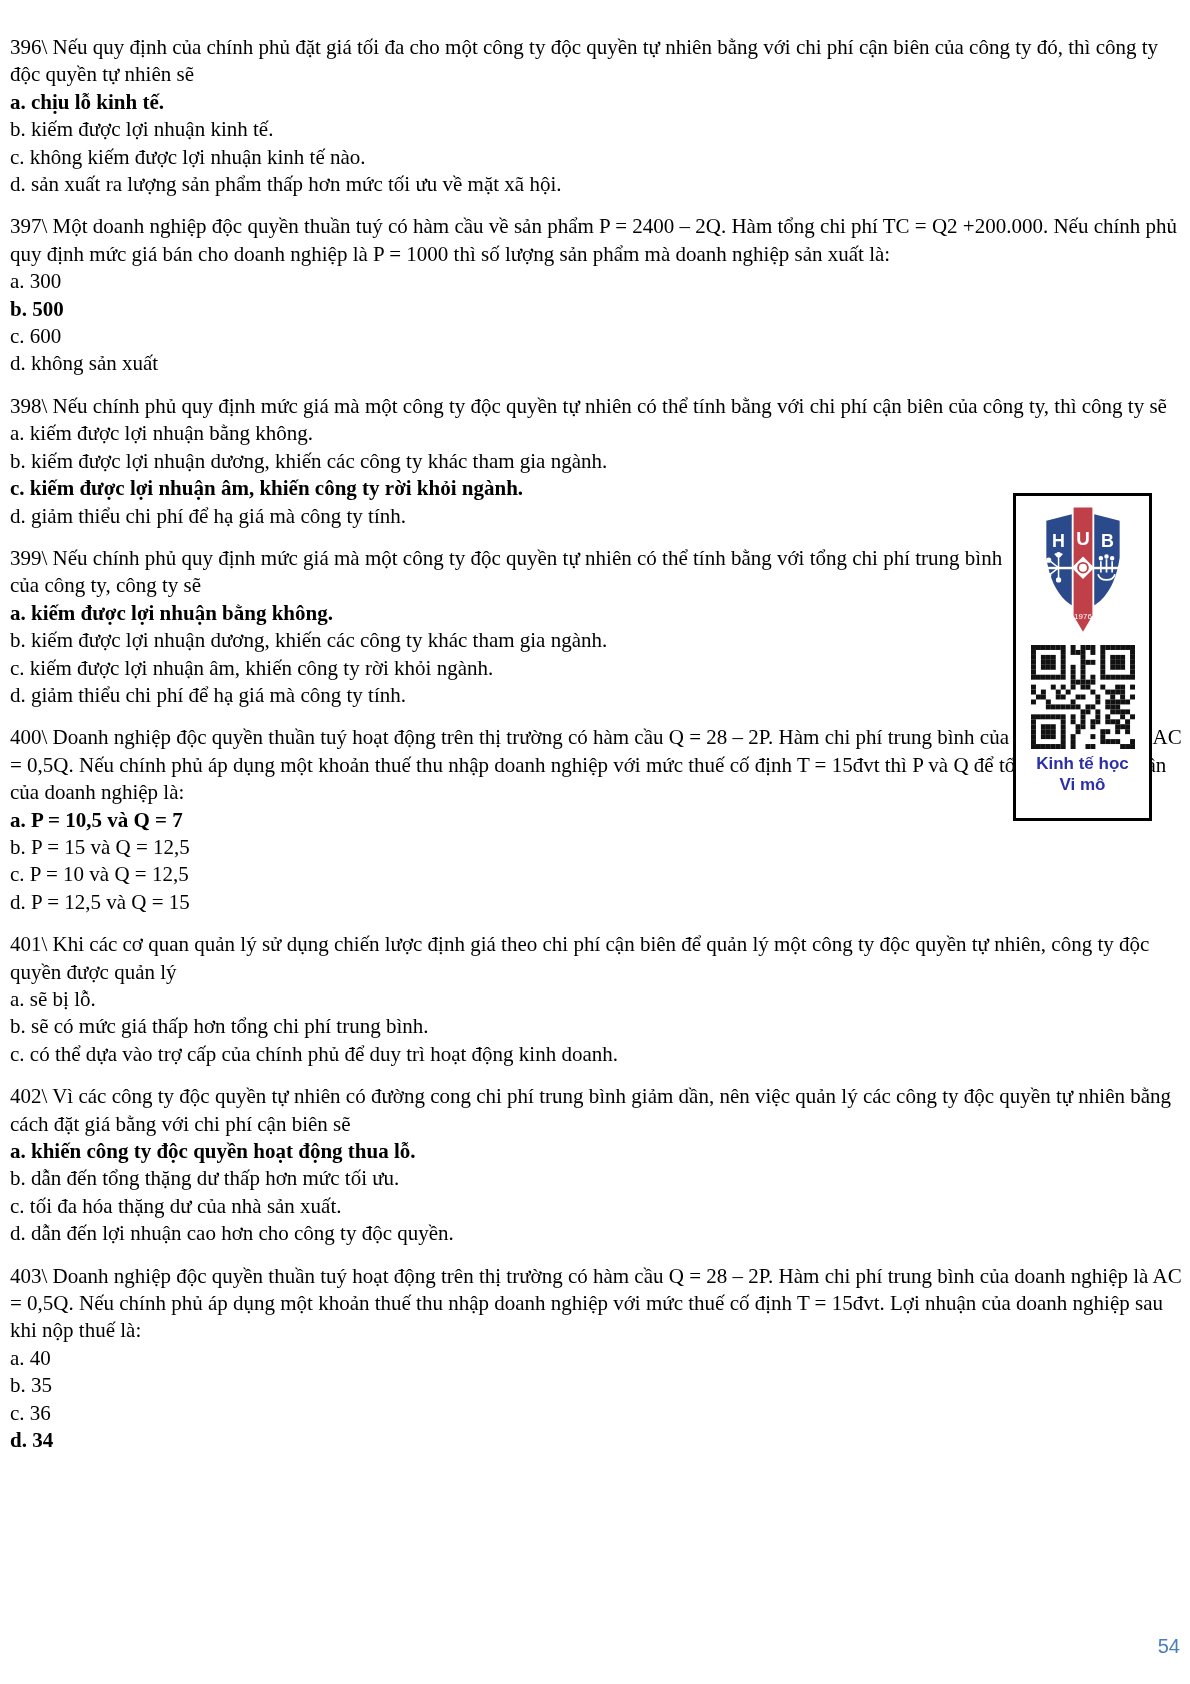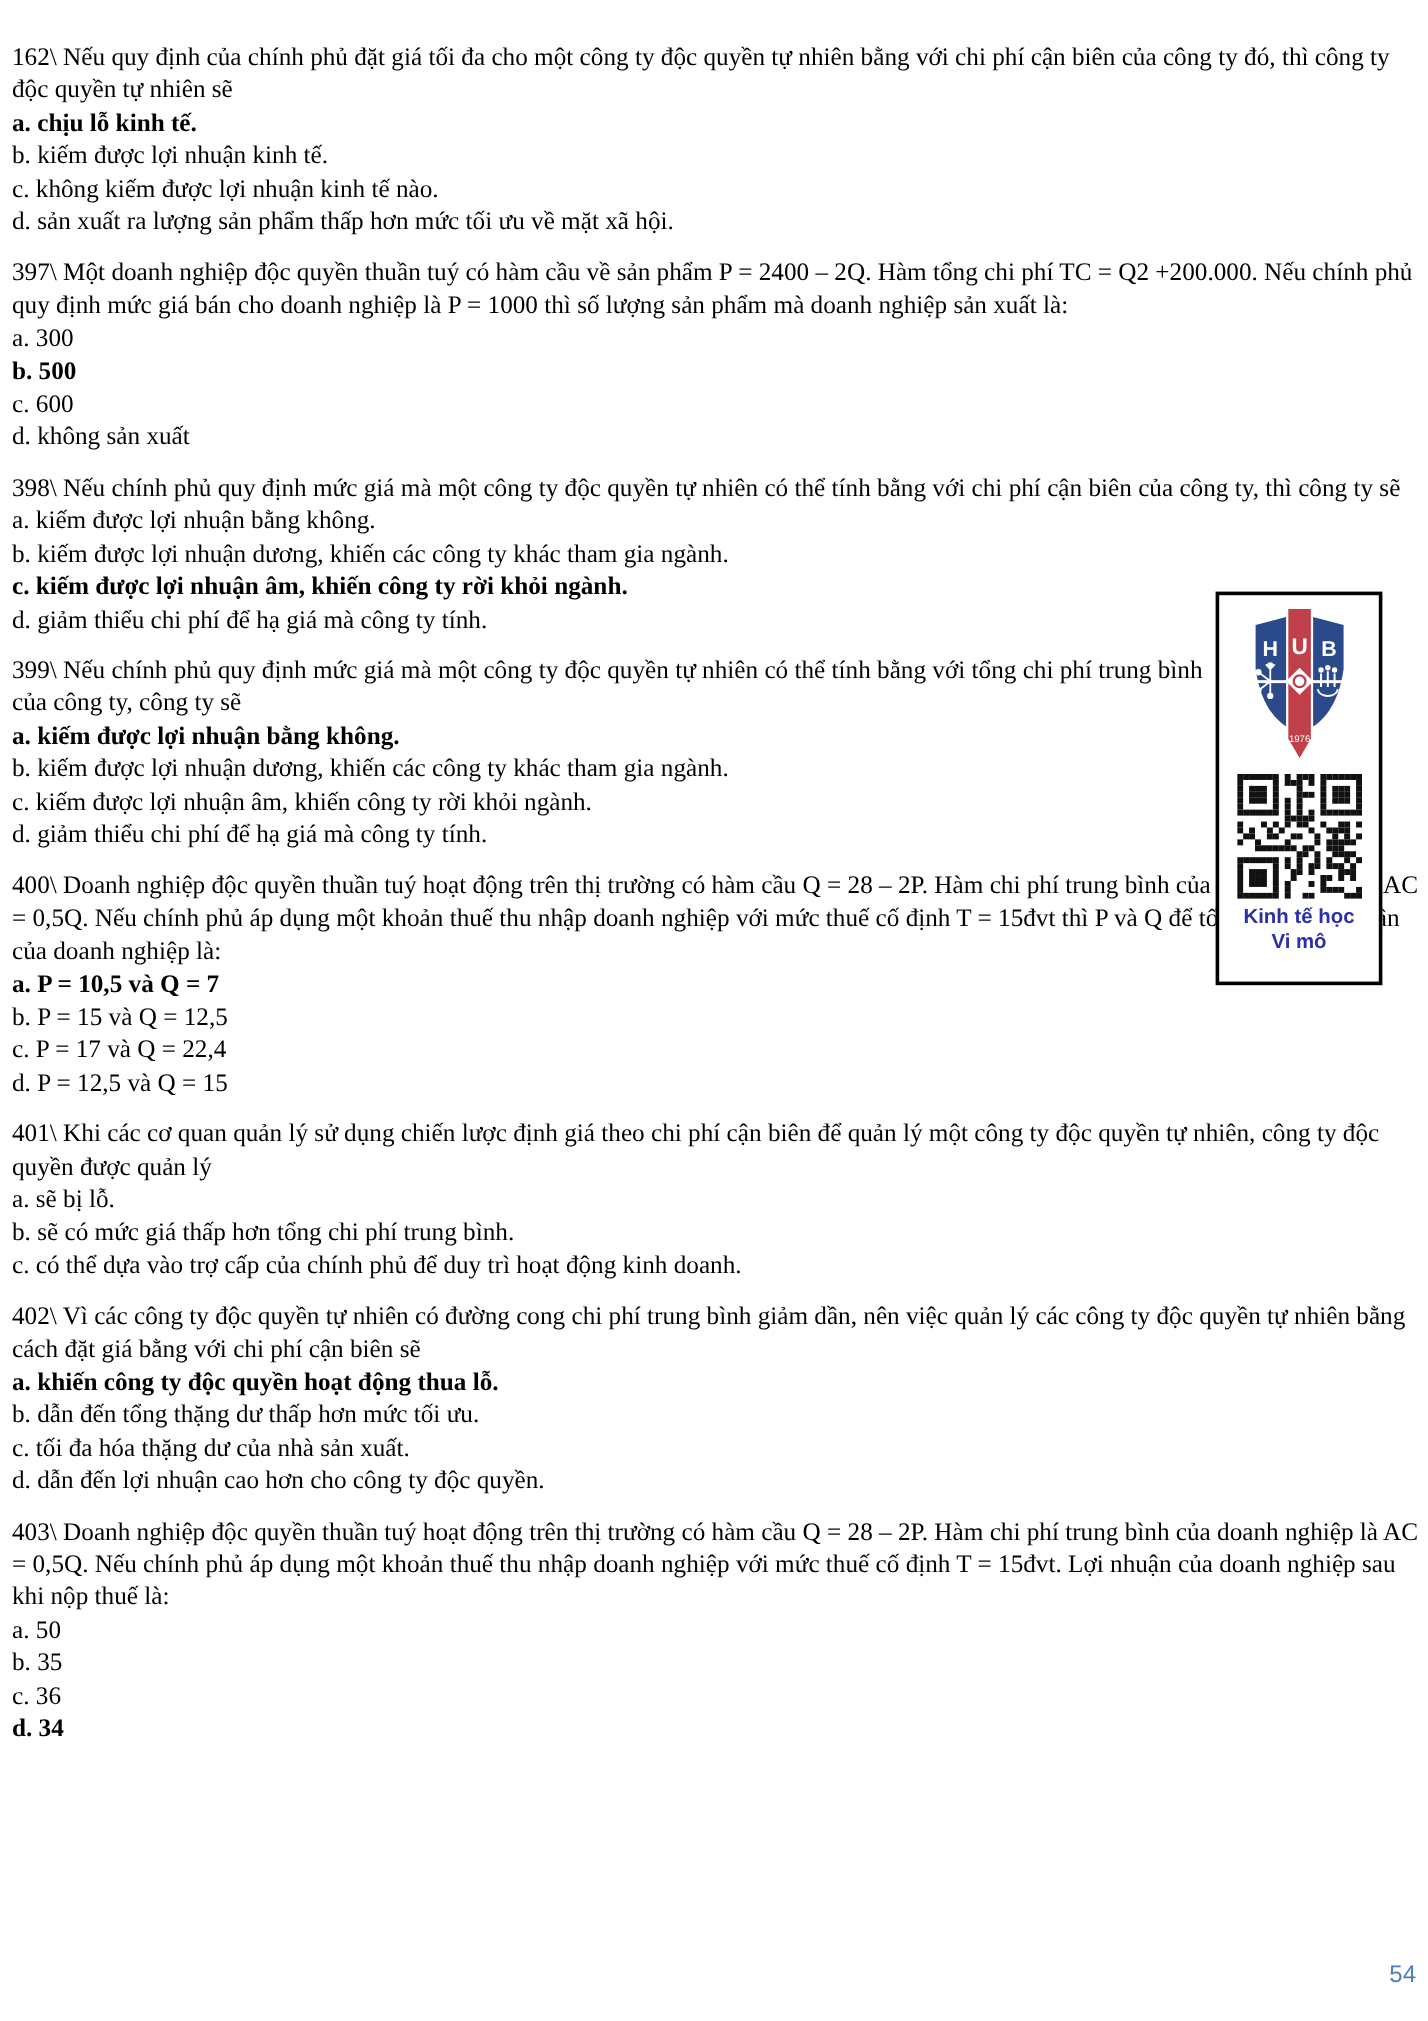--- a/index.html
+++ b/index.html
@@ -58,21 +58,21 @@
     font-weight: bold;
     fill: #fff;
   }
 </style>
 </head>
 <body>
 
 <div class="content">
 
   <div class="question">
-    <p class="q-text">162\ Nếu quy định của chính phủ đặt giá tối đa cho một công ty độc quyền tự nhiên bằng với chi phí cận biên của công ty đó, thì công ty độc quyền tự nhiên sẽ</p>
+    <p class="q-text">396\ Nếu quy định của chính phủ đặt giá tối đa cho một công ty độc quyền tự nhiên bằng với chi phí cận biên của công ty đó, thì công ty độc quyền tự nhiên sẽ</p>
     <p class="option bold">a. chịu lỗ kinh tế.</p>
     <p class="option">b. kiếm được lợi nhuận kinh tế.</p>
     <p class="option">c. không kiếm được lợi nhuận kinh tế nào.</p>
     <p class="option">d. sản xuất ra lượng sản phẩm thấp hơn mức tối ưu về mặt xã hội.</p>
   </div>
 
   <div class="question">
     <p class="q-text">397\ Một doanh nghiệp độc quyền thuần tuý có hàm cầu về sản phẩm P = 2400 – 2Q. Hàm tổng chi phí TC = Q2 +200.000. Nếu chính phủ quy định mức giá bán cho doanh nghiệp là P = 1000 thì số lượng sản phẩm mà doanh nghiệp sản xuất là:</p>
     <p class="option">a. 300</p>
     <p class="option bold">b. 500</p>
@@ -93,42 +93,42 @@
     <p class="option bold">a. kiếm được lợi nhuận bằng không.</p>
     <p class="option">b. kiếm được lợi nhuận dương, khiến các công ty khác tham gia ngành.</p>
     <p class="option">c. kiếm được lợi nhuận âm, khiến công ty rời khỏi ngành.</p>
     <p class="option">d. giảm thiểu chi phí để hạ giá mà công ty tính.</p>
   </div>
 
   <div class="question">
     <p class="q-text">400\ Doanh nghiệp độc quyền thuần tuý hoạt động trên thị trường có hàm cầu Q = 28 – 2P. Hàm chi phí trung bình của doanh nghiệp là AC = 0,5Q. Nếu chính phủ áp dụng một khoản thuế thu nhập doanh nghiệp với mức thuế cố định T = 15đvt thì P và Q để tối đa hoá lợi nhuận của doanh nghiệp là:</p>
     <p class="option bold">a. P = 10,5 và Q = 7</p>
     <p class="option">b. P = 15 và Q = 12,5</p>
-    <p class="option">c. P = 17 và Q = 22,4</p>
+    <p class="option">c. P = 10 và Q = 12,5</p>
     <p class="option">d. P = 12,5 và Q = 15</p>
   </div>
 
   <div class="question">
     <p class="q-text">401\ Khi các cơ quan quản lý sử dụng chiến lược định giá theo chi phí cận biên để quản lý một công ty độc quyền tự nhiên, công ty độc quyền được quản lý</p>
     <p class="option">a. sẽ bị lỗ.</p>
     <p class="option">b. sẽ có mức giá thấp hơn tổng chi phí trung bình.</p>
     <p class="option">c. có thể dựa vào trợ cấp của chính phủ để duy trì hoạt động kinh doanh.</p>
   </div>
 
   <div class="question">
     <p class="q-text">402\ Vì các công ty độc quyền tự nhiên có đường cong chi phí trung bình giảm dần, nên việc quản lý các công ty độc quyền tự nhiên bằng cách đặt giá bằng với chi phí cận biên sẽ</p>
     <p class="option bold">a. khiến công ty độc quyền hoạt động thua lỗ.</p>
     <p class="option">b. dẫn đến tổng thặng dư thấp hơn mức tối ưu.</p>
     <p class="option">c. tối đa hóa thặng dư của nhà sản xuất.</p>
     <p class="option">d. dẫn đến lợi nhuận cao hơn cho công ty độc quyền.</p>
   </div>
 
   <div class="question">
     <p class="q-text">403\ Doanh nghiệp độc quyền thuần tuý hoạt động trên thị trường có hàm cầu Q = 28 – 2P. Hàm chi phí trung bình của doanh nghiệp là AC = 0,5Q. Nếu chính phủ áp dụng một khoản thuế thu nhập doanh nghiệp với mức thuế cố định T = 15đvt. Lợi nhuận của doanh nghiệp sau khi nộp thuế là:</p>
-    <p class="option">a. 50</p>
+    <p class="option">a. 40</p>
     <p class="option">b. 35</p>
     <p class="option">c. 36</p>
     <p class="option bold">d. 34</p>
   </div>
 
 </div>
 
 <div class="logo-panel">
   <svg class="shield-svg" width="94" height="141" viewBox="0 0 100 150">
 

